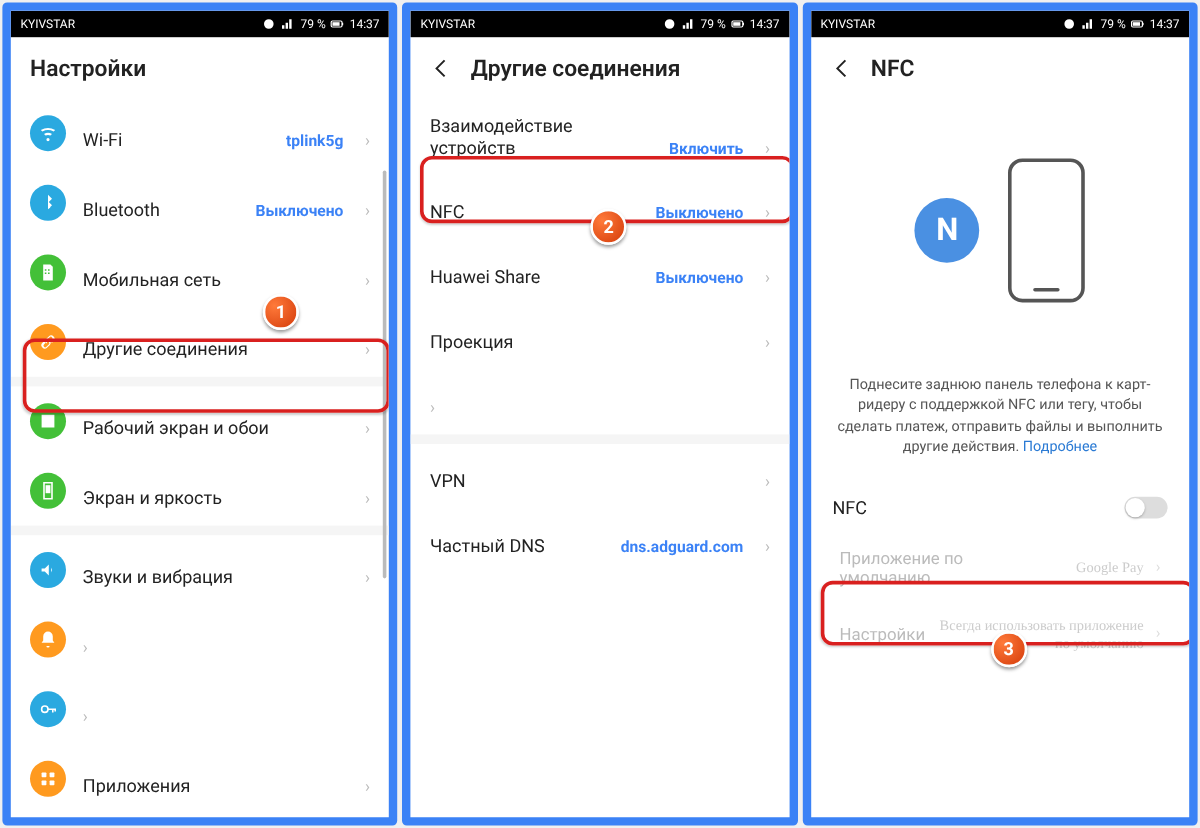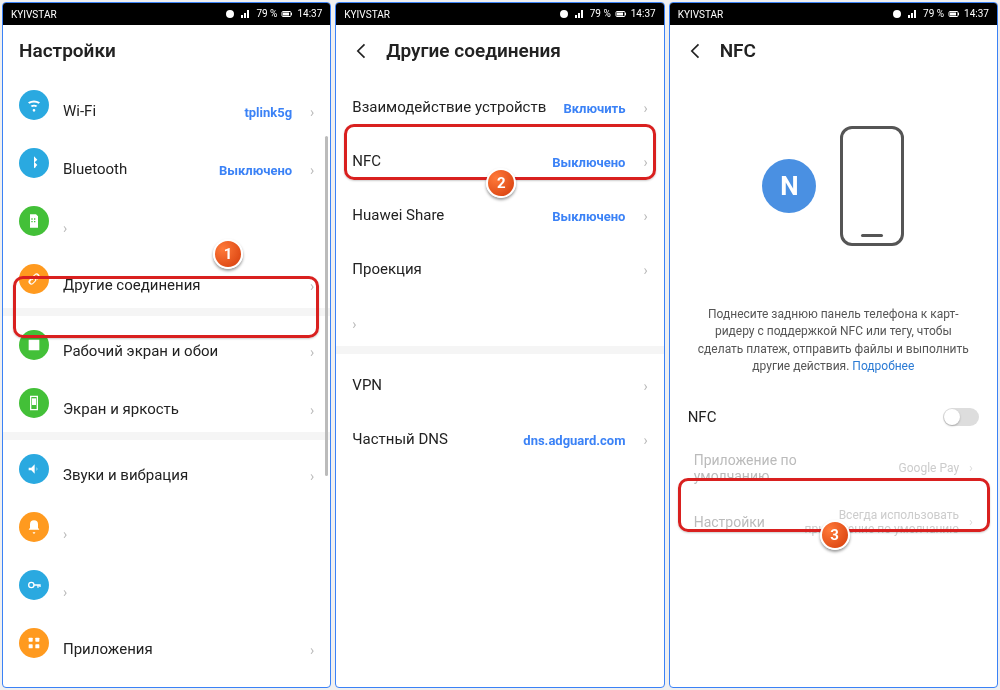--- a/index.html
+++ b/index.html
@@ -1,19 +1,19 @@
 <!DOCTYPE html>
 <html><head>
 <meta charset="utf-8">
 <style>
 * { box-sizing: border-box; margin: 0; padding: 0; font-family: -apple-system, "Segoe UI", Roboto, sans-serif; }
 body { background: #f0f0f0; width: 1000px; height: 690px; display: flex; gap: 4px; padding: 2px; }
-.phone { flex: 1; background: #fff; border: 1px solid #3b82f6; border-radius: 4px; overflow: hidden; display: flex; flex-direction: column; position: relative; }
+.phone { flex: 1; background: #fff; border: 7px solid #3b82f6; border-radius: 4px; overflow: hidden; display: flex; flex-direction: column; position: relative; }
 .statusbar { background: #000; color: #fff; height: 22px; display: flex; align-items: center; justify-content: space-between; padding: 0 8px; font-size: 10px; }
-.statusbar .right { display: flex; align-items: flex-start; gap: 4px; }
+.statusbar .right { display: flex; align-items: center; gap: 4px; }
 .statusbar svg { width: 12px; height: 12px; fill: #fff; }
 .header { display: flex; align-items: center; padding: 14px 16px; gap: 14px; }
 .header .back { width: 20px; height: 20px; }
 .header .title { font-size: 19px; font-weight: 600; color: #222; }
 .content { flex: 1; overflow: hidden; position: relative; }
 .row { display: flex; align-items: flex-end; padding: 14px 16px; gap: 14px; min-height: 54px; }
 .row .icon { width: 30px; height: 30px; border-radius: 50%; display: flex; align-items: center; justify-content: center; flex-shrink: 0; }
 .row .icon svg { width: 16px; height: 16px; fill: #fff; }
 .row .label { flex: 1; font-size: 15px; color: #222; line-height: 1.2; }
 .row .value { font-size: 13px; color: #3b82f6; margin-right: 4px; font-weight: bold; }
@@ -26,21 +26,21 @@
 .nfc-icon { width: 54px; height: 54px; border-radius: 50%; background: #4a90e2; display: flex; align-items: center; justify-content: center; color: #fff; font-weight: 700; font-size: 26px; }
 .phone-outline { width: 64px; height: 120px; border: 3px solid #555; border-radius: 12px; position: relative; }
 .phone-outline::after { content: ""; position: absolute; bottom: 6px; left: 50%; transform: translateX(-50%); width: 22px; height: 3px; background: #555; border-radius: 2px; }
 .nfc-desc { padding: 0 22px 18px; font-size: 12px; color: #555; text-align: center; line-height: 1.45; }
 .nfc-desc .link { color: #2a7ad4; }
 .toggle-row { display: flex; align-items: center; padding: 14px 18px; }
 .toggle-row .label { flex: 1; font-size: 15px; color: #222; }
 .switch { width: 36px; height: 18px; background: #ddd; border-radius: 10px; position: relative; }
 .switch::after { content: ""; position: absolute; width: 16px; height: 16px; border-radius: 50%; background: #fff; top: 1px; left: 1px; box-shadow: 0 1px 2px rgba(0,0,0,.25); }
 .dim { color: #bbb !important; }
-.dim .value { color: #ccc; }
+.dim .value { color: #ccc; font-family: Liberation Serif, serif; }
 .valrow { display: flex; align-items: center; padding: 12px 24px; gap: 10px; }
 .valrow .label { font-size: 14px; color: #bbb; flex-shrink: 0; max-width: 130px; }
 .valrow .value { flex: 1; font-size: 12px; color: #ccc; text-align: right; }
 .valrow .chev { color: #ddd; font-size: 13px; }
 </style>
 </head>
 <body>
 
 <div class="phone">
   <div class="statusbar">
@@ -85,20 +85,21 @@
   <span class="label">Bluetooth</span>
   <span class="value">Выключено</span>
   <span class="chev">›</span>
         </div>
         <div class="row">
           <span class="icon" style="background:#43c038">
             <svg viewBox="0 0 24 24">
               <path d="M6 2h9l3 3v17H6zM8 8v2h2V8zm4 0v2h2V8zM8 12v2h2v-2zm4 0v2h2v-2z"></path>
             </svg>
           </span>
+  <span class="label">Мобильная сеть</span>
 
   <span class="chev">›</span>
         </div>
         <div class="row">
           <span class="icon" style="background:#ff9a1f">
             <svg viewBox="0 0 24 24">
               <path d="M10 14a4 4 0 010-6l3-3a4 4 0 116 6l-2 2-2-2 2-2a2 2 0 10-3-3l-3 3a2 2 0 000 3zm4-4a4 4 0 010 6l-3 3a4 4 0 11-6-6l2-2 2 2-2 2a2 2 0 103 3l3-3a2 2 0 000-3z"></path>
             </svg>
           </span>
   <span class="label">Другие соединения</span>

